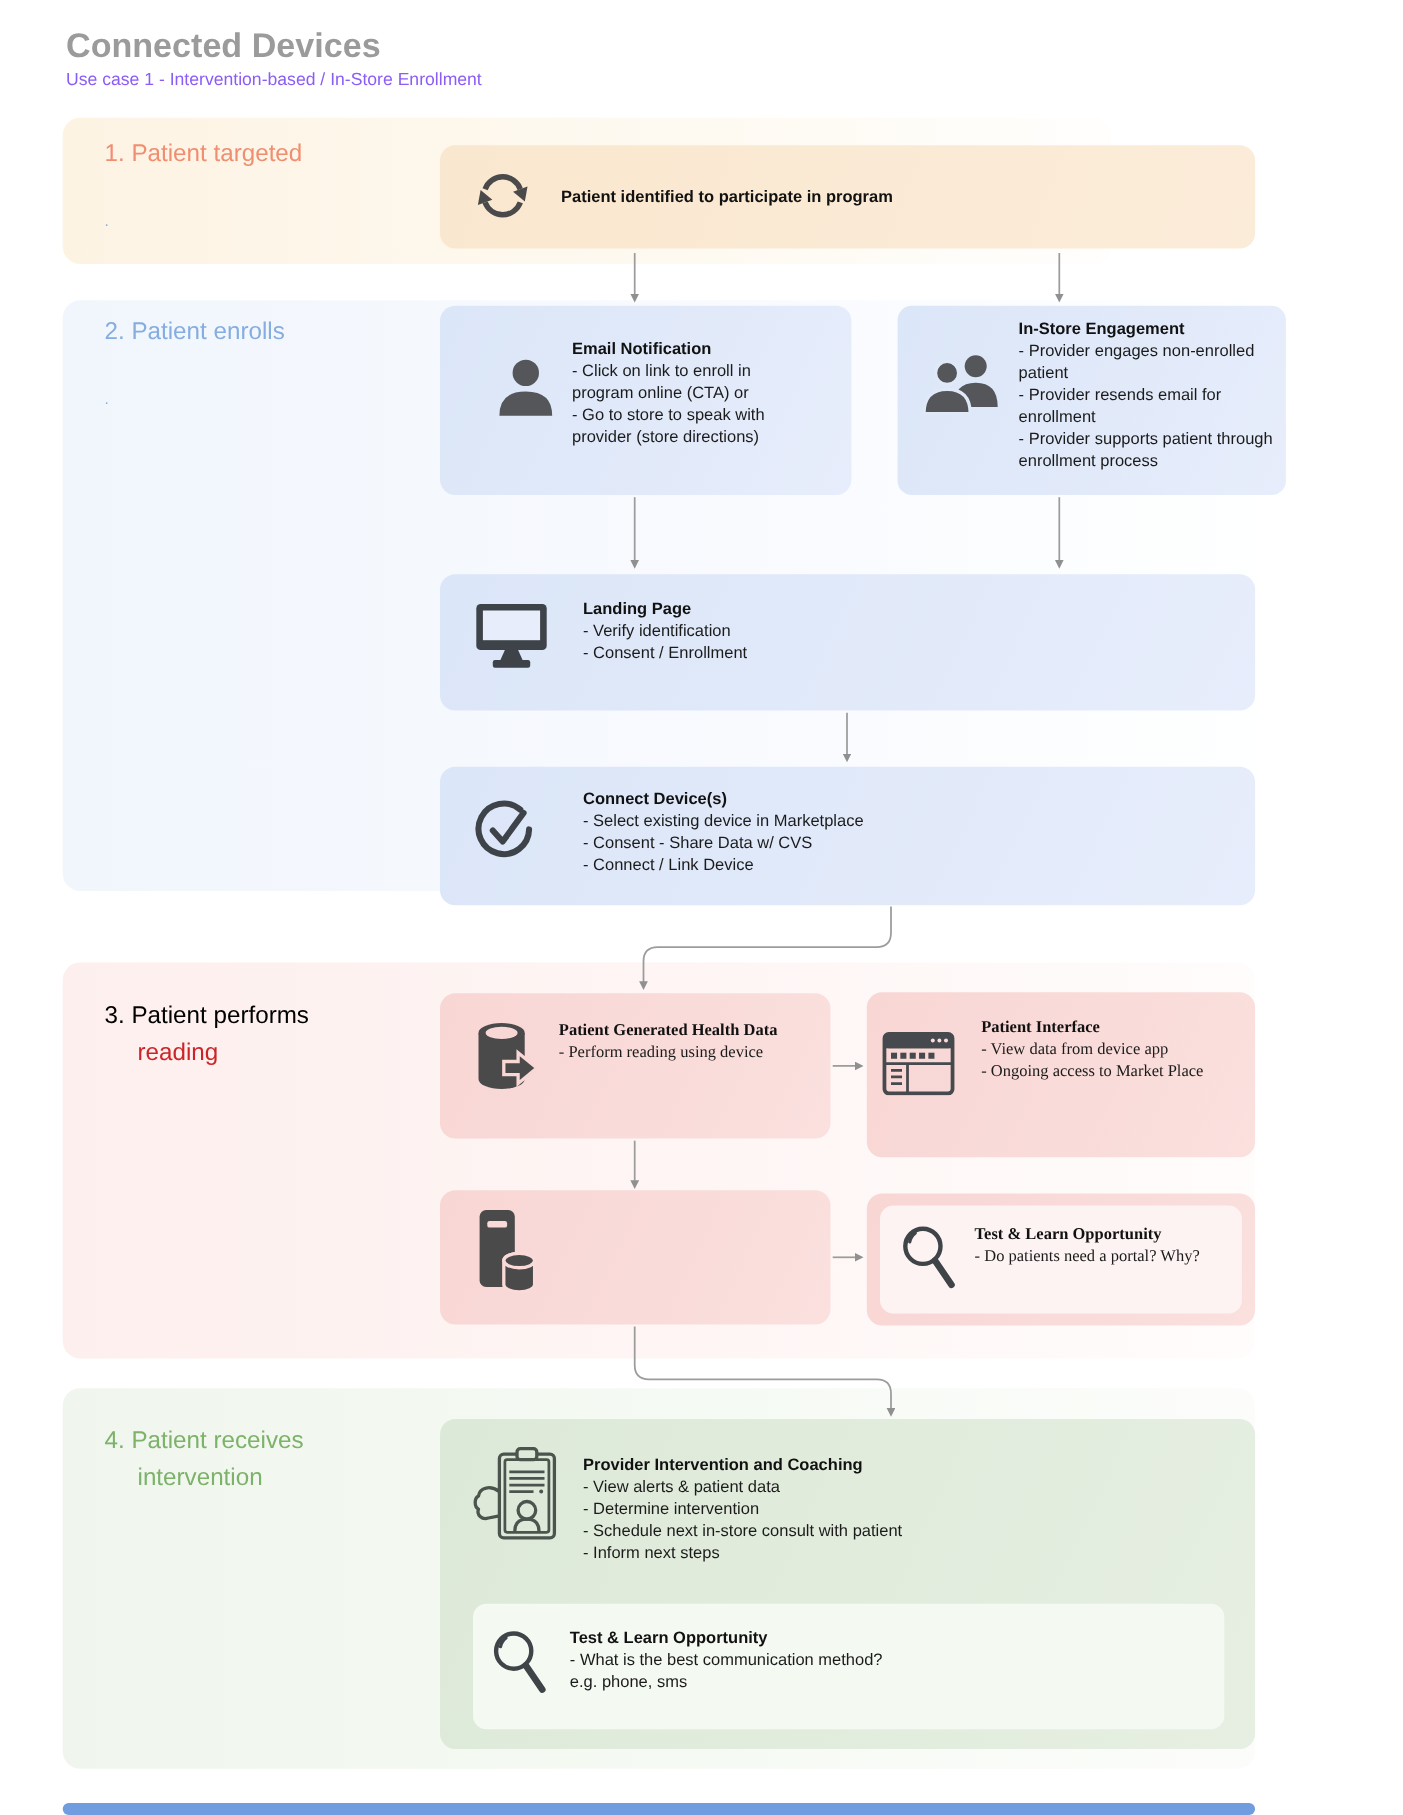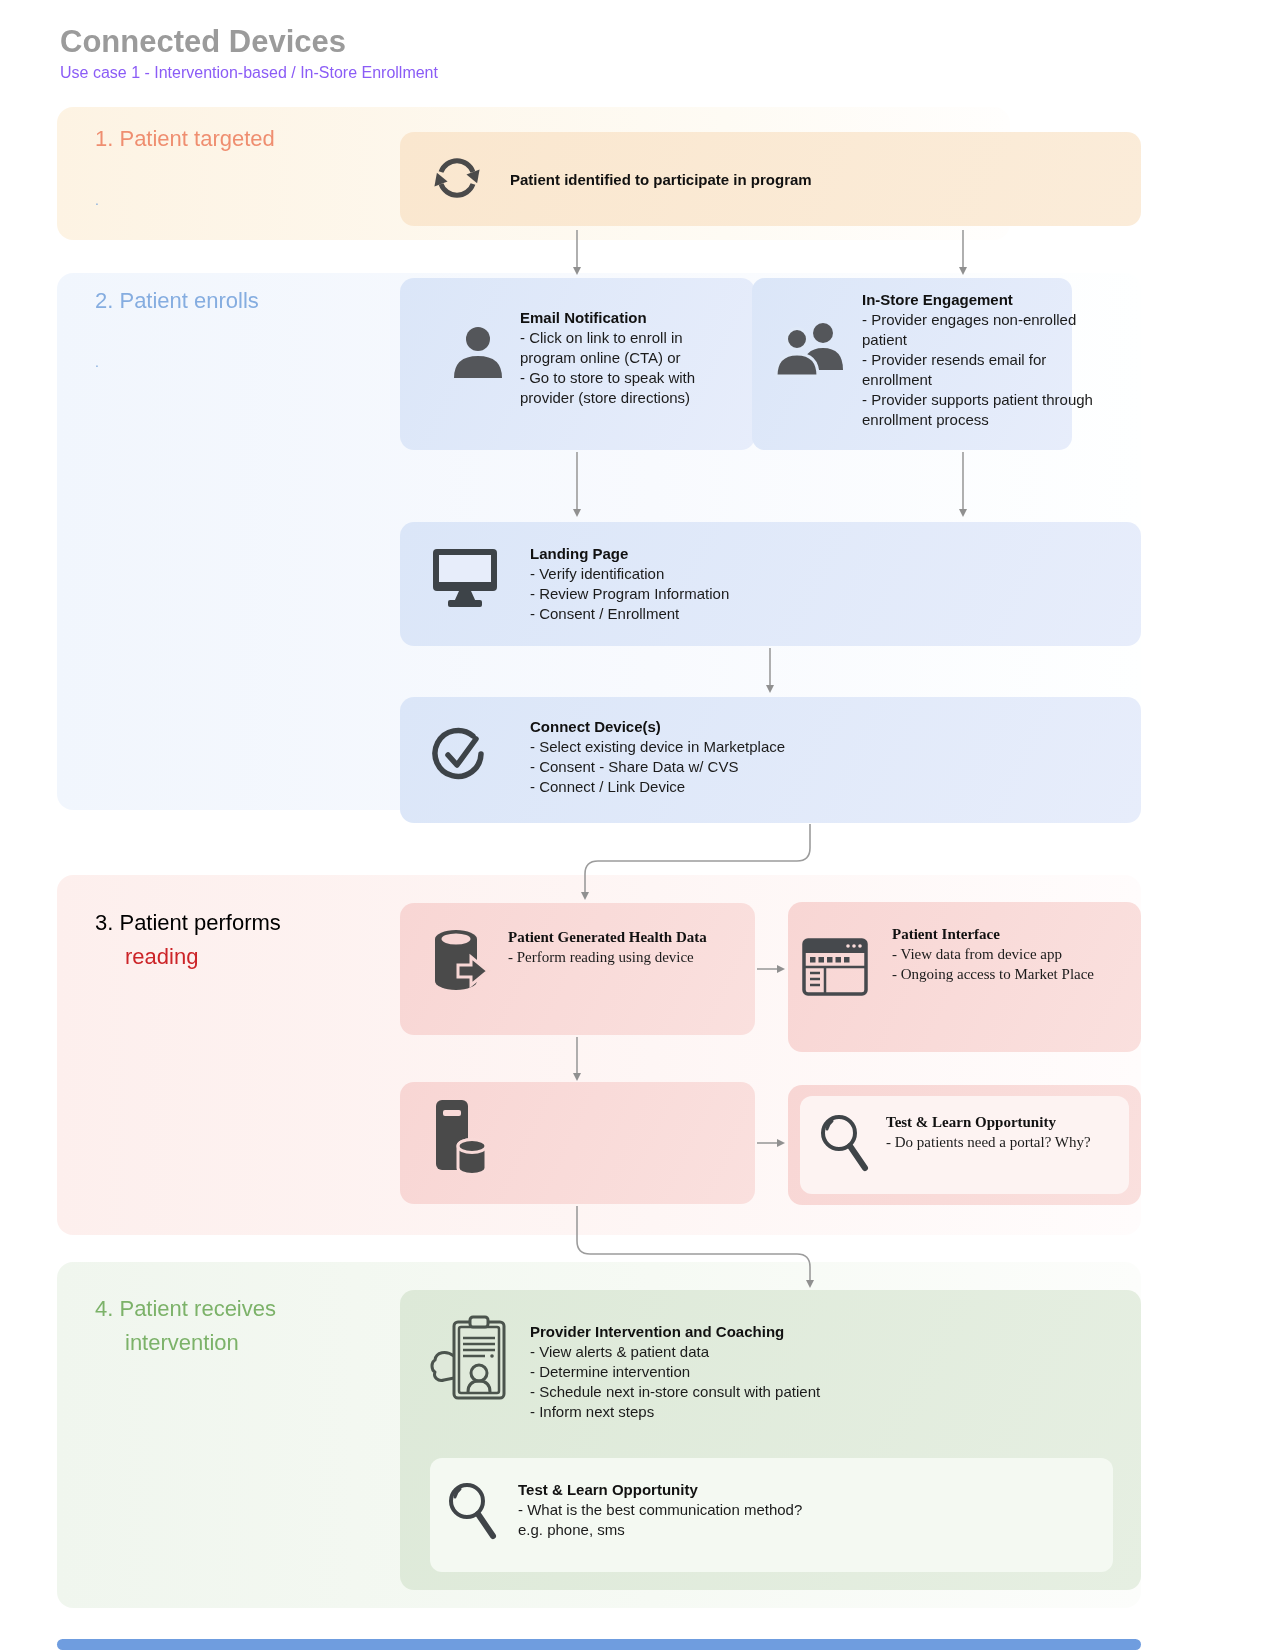--- a/index.html
+++ b/index.html
@@ -26,22 +26,22 @@
   .dot{position:absolute;font-size:14px;color:#86aede;}
   .dot1{left:95px;top:192px;}
   .dot2{left:95px;top:354px;}
   
   .card{position:absolute;border-radius:14px;}
   .peach{background:linear-gradient(110deg,#fae7cf,#fbecd9);}
   .blue{background:linear-gradient(115deg,#dbe6f8 0%,#e7edfb 100%);}
   .pink{background:linear-gradient(115deg,#f8d6d4 0%,#fae0de 100%);font-family:Liberation Serif, serif;}
   .green{background:linear-gradient(115deg,#dde9d8 0%,#e6efe2 100%);}
   .c1{left:400px;top:132px;width:741px;height:94px;}
-  .c2{left:400px;top:278px;width:355px;height:172px;}
-  .c3{left:752px;top:278px;width:320px;height:172px;border-radius:13px;}
+  .c2{left:400px;top:278px;width:355px;height:172px;padding-left:19px;}
+  .c3{left:816px;top:278px;width:353px;height:172px;border-radius:13px;}
   .c4{left:400px;top:522px;width:741px;height:124px;}
   .c5{left:400px;top:697px;width:741px;height:126px;}
   .c6{left:400px;top:903px;width:355px;height:132px;}
   .c7{left:788px;top:902px;width:353px;height:150px;}
   .c8{left:400px;top:1082px;width:355px;height:122px;}
   .c9{left:788px;top:1085px;width:353px;height:120px;}
   .c9i{position:absolute;left:12px;top:11px;width:329px;height:98px;background:#fdf3f2;border-radius:12px;}
   .c10{left:400px;top:1290px;width:741px;height:300px;}
   .c11{position:absolute;left:30px;top:168px;width:683px;height:114px;background:#f4f9f2;border-radius:12px;}
   .icn{position:absolute;display:block;}
@@ -146,21 +146,20 @@
       <svg width="66" height="62" viewBox="0 0 66 62">
         <rect x="1" y="1" width="64" height="42" rx="4" fill="#3d4348"></rect>
         <rect x="7" y="7" width="52" height="27" fill="#e7edfa"></rect>
         <polygon points="27,43 39,43 44,54 22,54" fill="#3d4348"></polygon>
         <rect x="16" y="52" width="34" height="7" rx="2" fill="#3d4348"></rect>
       </svg>
     </span>
     <div class="txt" style="left:130px;top:22px;width:580px;">
       <div class="t">Landing Page</div>
       <div class="b">- Verify identification</div>
-      <div class="b">- Review Program Information</div>
       <div class="b">- Consent / Enrollment</div>
     </div>
   </div>
 
   <div class="card c5 blue">
     <span class="icn" style="left:30px;top:26px;">
       <svg width="58" height="60" viewBox="0 0 58 60">
         <path d="M43 13 A23 23 0 1 0 51 31" fill="none" stroke="#3d4348" stroke-width="5.5" stroke-linecap="round"></path>
         <path d="M18 32 L27 42 L46 16" stroke="#3d4348" stroke-width="5.5" fill="none" stroke-linecap="round" stroke-linejoin="round"></path>
       </svg>

